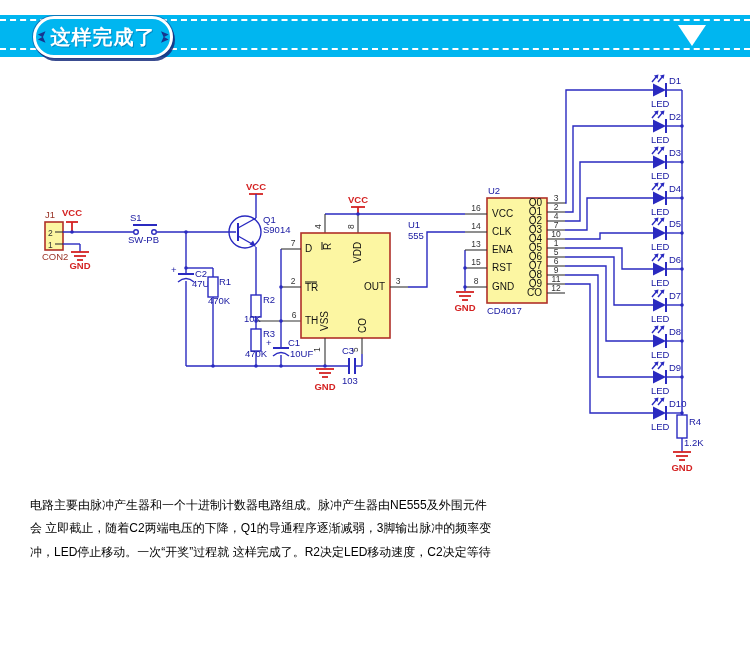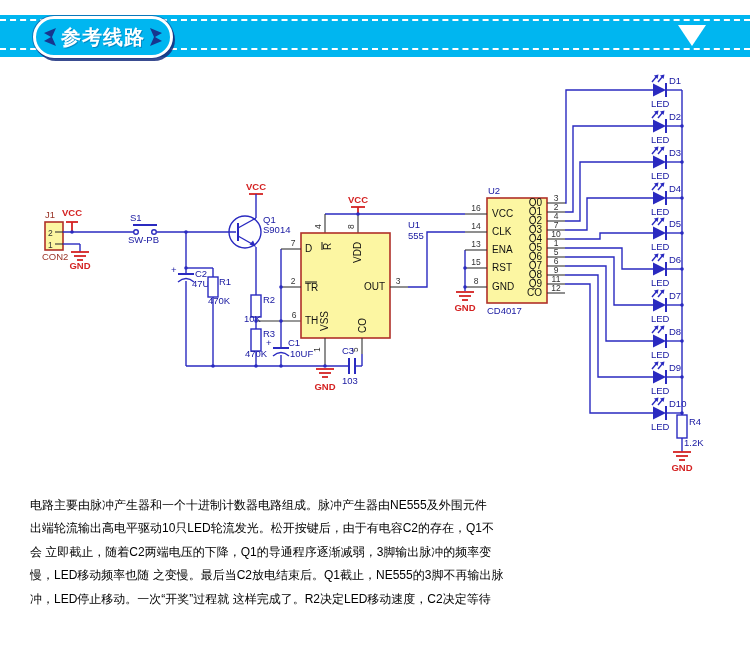--- a/index.html
+++ b/index.html
@@ -34,21 +34,21 @@
 </head>
 <body>
 
 <div class="band">
   <div class="dash top"></div>
   <div class="dash bot"></div>
   <div class="badge">
     <svg width="15" height="20" viewBox="0 0 15 20">
       <polygon points="15,1 3,6 10,10 3,14 15,19 11,10" fill="#17368f"></polygon>
     </svg>
-    <span class="badge-text">参考线路</span>
+    <span class="badge-text">这样完成了</span>
     <svg width="15" height="20" viewBox="0 0 15 20">
       <polygon points="0,1 12,6 5,10 12,14 0,19 4,10" fill="#17368f"></polygon>
     </svg>
   </div>
   <div class="tri"></div>
 </div>
 
 <svg id="schem" width="750" height="430" viewBox="0 0 750 430">
 
   <g>
@@ -414,17 +414,15 @@
     <circle cx="281" cy="306" r="1.8" class="dot"></circle>
     <circle cx="325" cy="306" r="1.8" class="dot"></circle>
     <circle cx="358" cy="154" r="1.8" class="dot"></circle>
     <circle cx="465" cy="208" r="1.8" class="dot"></circle>
     <circle cx="465" cy="227" r="1.8" class="dot"></circle>
   </g>
 </svg>
 
 <div class="desc">
   <div>电路主要由脉冲产生器和一个十进制计数器电路组成。脉冲产生器由NE555及外围元件</div>
-  <div>出端轮流输出高电平驱动10只LED轮流发光。松开按键后，由于有电容C2的存在，Q1不</div>
   <div>会 立即截止，随着C2两端电压的下降，Q1的导通程序逐渐减弱，3脚输出脉冲的频率变</div>
-  <div>慢，LED移动频率也随 之变慢。最后当C2放电结束后。Q1截止，NE555的3脚不再输出脉</div>
   <div>冲，LED停止移动。一次“开奖”过程就 这样完成了。R2决定LED移动速度，C2决定等待</div>
 </div>
 
 </body></html>

